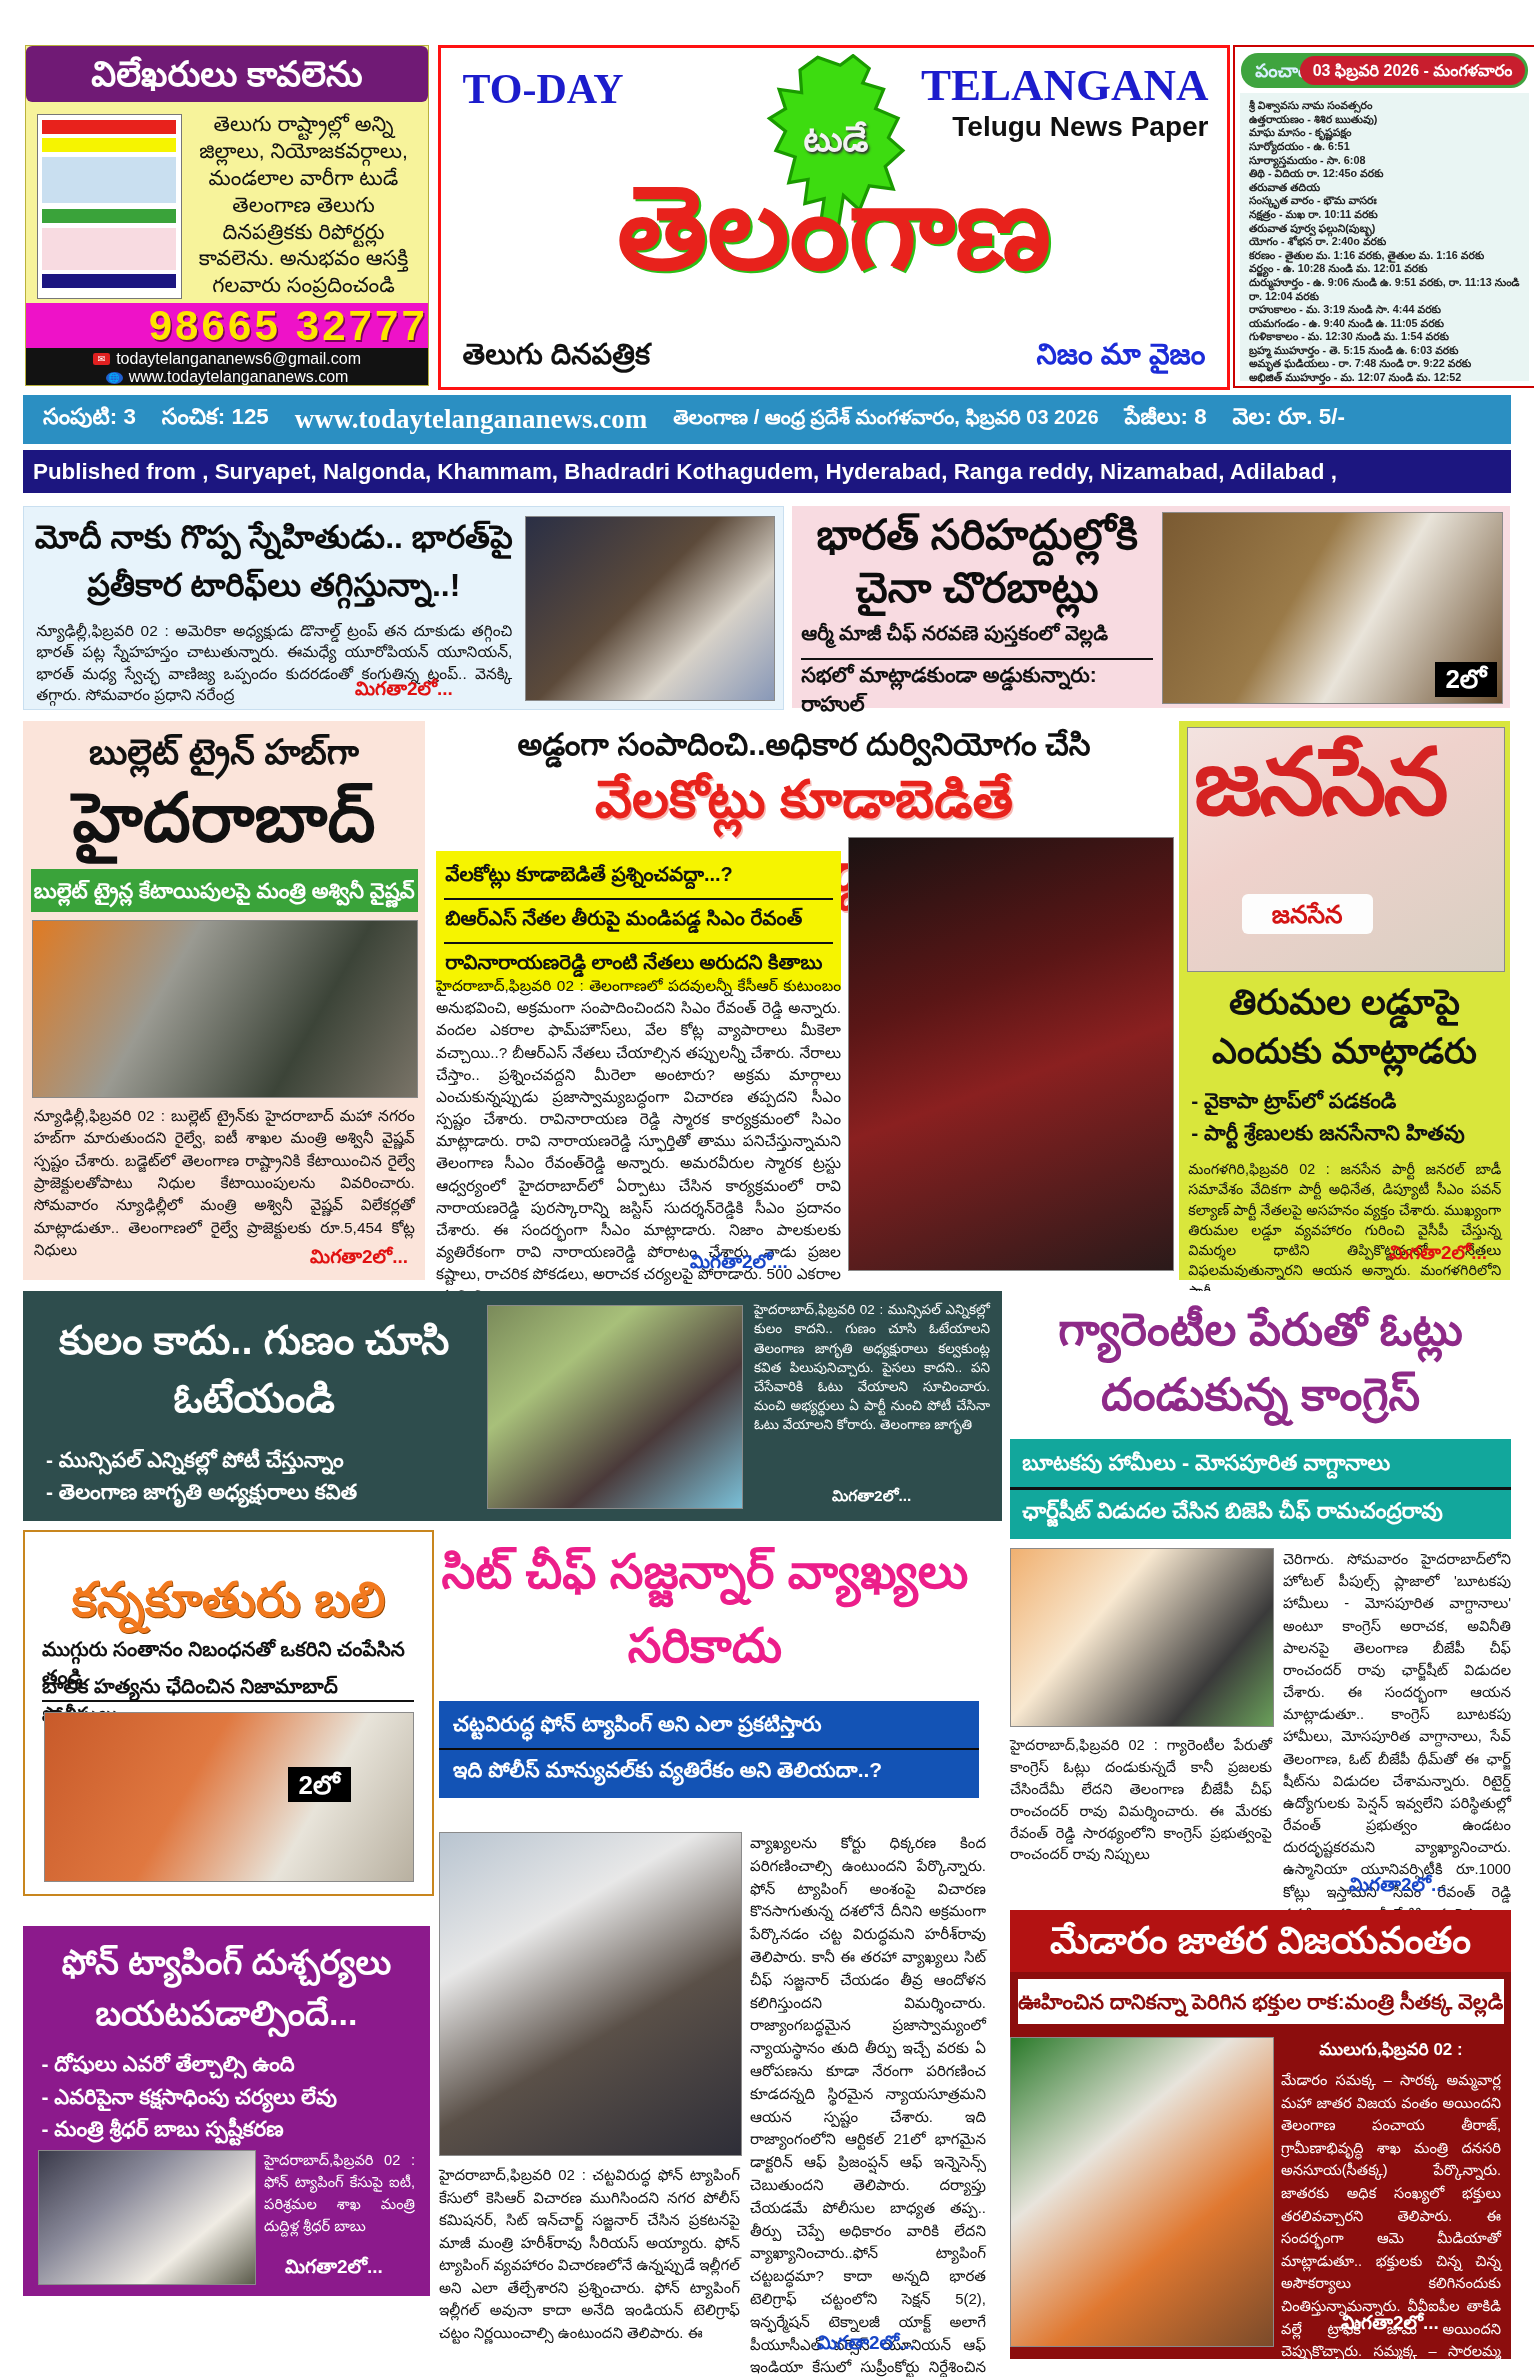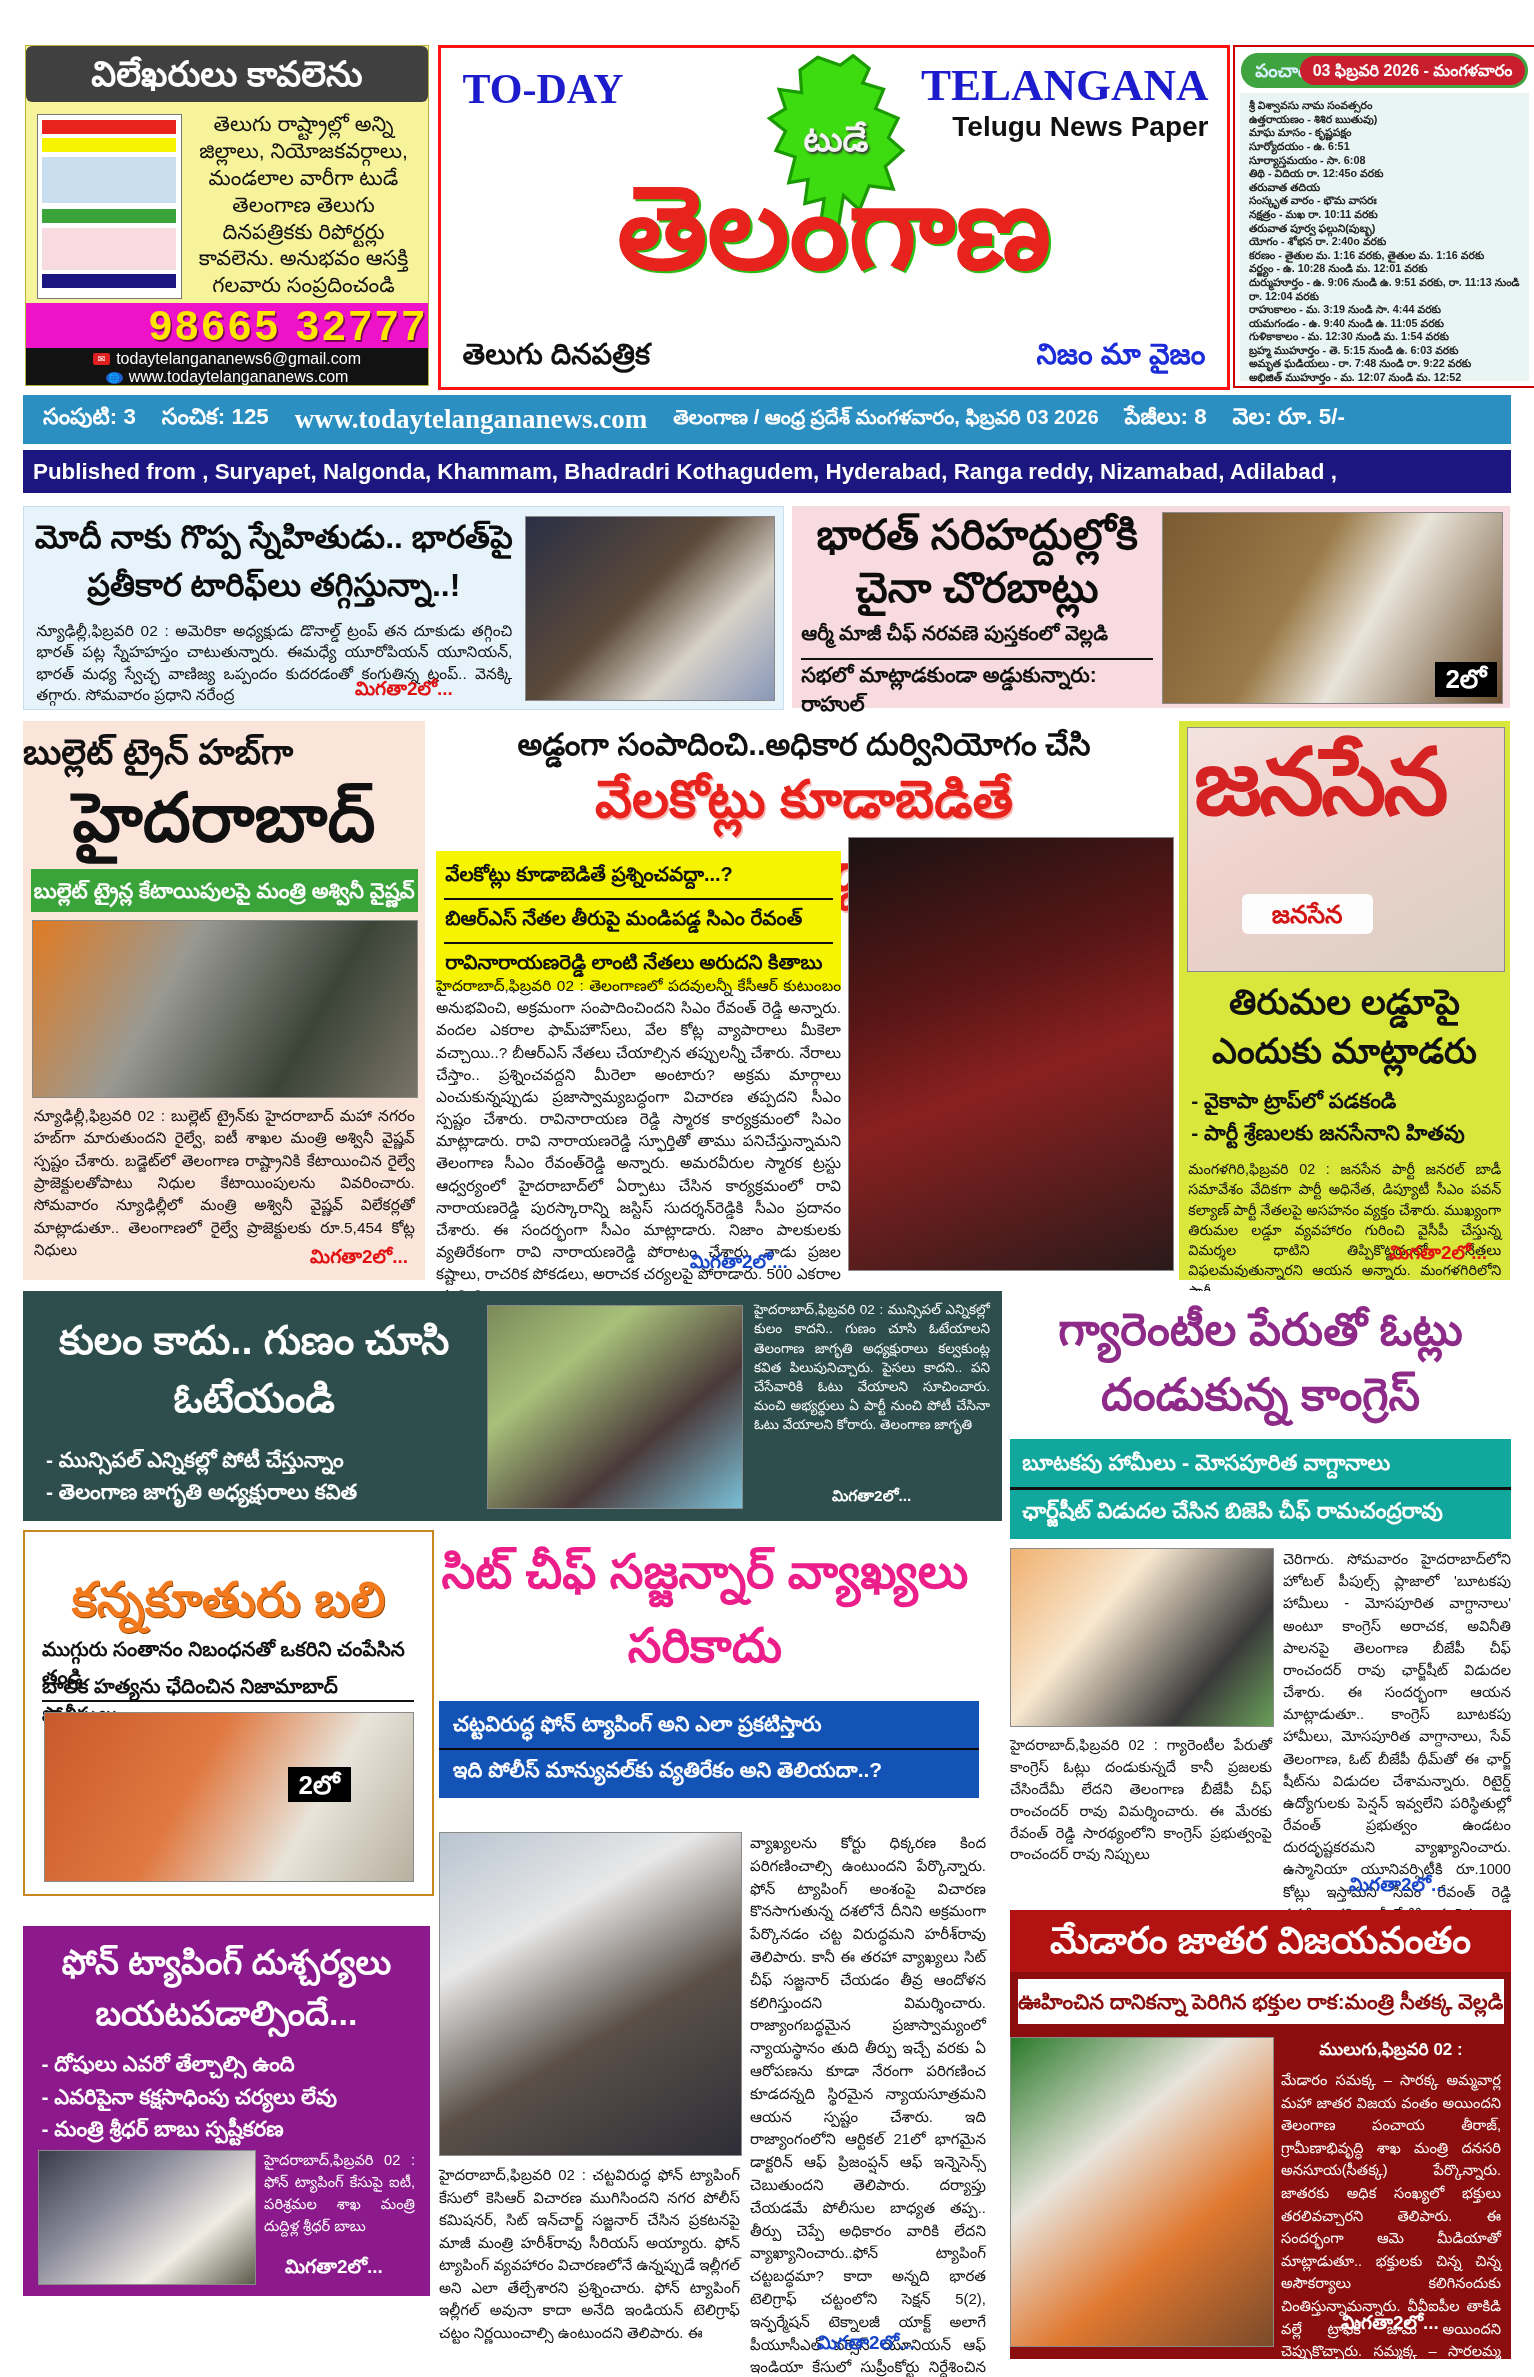--- a/index.html
+++ b/index.html
@@ -9,21 +9,21 @@
   .just{text-align:justify;}
   .photo{border:0.8px solid #8a8a8a;overflow:hidden;position:absolute;}
   .badge{position:absolute;background:#000;color:#fff;font-weight:bold;
          font-size:26px;padding:4.6px 10.8px;line-height:1;}
   .more-red{color:#e01010;font-weight:bold;font-size:19px;}
   .more-blue{color:#1846c8;font-weight:bold;font-size:19px;}
   .more-white{color:#fff;font-weight:bold;font-size:19px;}
 
   
   .ad-box{left:25px;top:45px;width:402px;height:339px;background:#f7f39b;border:1.5px solid #b9b13a;}
-  .ad-title{position:absolute;left:0;top:0;width:100%;height:56px;background:#404040;border-radius:6.2px;
+  .ad-title{position:absolute;left:0;top:0;width:100%;height:56px;background:#701a75;border-radius:6.2px;
             color:#fff;font-weight:bold;font-size:35px;line-height:56px;text-align:center;}
   .ad-thumb{position:absolute;left:10.8px;top:68px;width:143px;height:183px;background:#fff;border:1.5px solid #777;}
   .ad-thumb .strip{position:absolute;left:4.6px;right:4.6px;height:14px;}
   .ad-text{position:absolute;left:162px;top:65px;width:231px;height:190px;
            font-size:21px;font-weight:normal;text-align:center;line-height:1.28;}
   .ad-phone{position:absolute;left:0;top:257px;width:100%;height:45px;background:#ee12c8;
             color:#ffe400;font-weight:900;font-size:42px;line-height:45px;text-align:right;
             letter-spacing:3.1px;text-shadow:1.5px 1.5px 0 #7a005f;}
   .ad-footer{position:absolute;left:0;top:302px;width:100%;height:37px;background:#121212;color:#fff;
              font-size:16px;line-height:18.5px;text-align:center;}
@@ -71,21 +71,21 @@
   .modi-more{position:absolute;left:331px;top:171px;}
   .china-box{left:792px;top:506px;width:718px;height:202px;background:#f8dbe1;}
   .china-h{position:absolute;left:7.7px;top:3.1px;width:355px;font-weight:bold;font-size:42px;
            line-height:1.25;text-align:center;color:#0d0d0d;}
   .china-s1{position:absolute;left:9.3px;top:116px;width:352px;font-weight:bold;font-size:20px;
             border-bottom:2.3px solid #111;padding-bottom:7.7px;}
   .china-s2{position:absolute;left:9.3px;top:157px;width:352px;font-weight:bold;font-size:21px;}
 
   
   .bt-box{left:23px;top:721px;width:402px;height:559px;background:#fbe4da;}
-  .bt-k{position:absolute;left:0;top:10.8px;width:100%;font-weight:bold;font-size:35px;}
+  .bt-k{position:absolute;left:0;top:10.8px;width:100%;font-weight:bold;font-size:35px;text-align:center;}
   .bt-h{position:absolute;left:0;top:57px;width:100%;font-weight:900;font-size:68px;text-align:center;}
   .bt-strap{position:absolute;left:7.7px;top:148px;width:387px;height:43px;background:#3aa33a;
             color:#fff;font-weight:bold;font-size:21px;line-height:43px;text-align:center;box-sizing:border-box;}
   .bt-body{position:absolute;left:10.8px;top:384px;width:381px;font-size:15.4px;line-height:1.45;}
   .rev-box{left:436px;top:721px;width:736px;height:559px;background:#fff;}
   .rev-k{position:absolute;left:0;top:6.2px;width:100%;text-align:center;font-weight:bold;font-size:31px;}
   .rev-h{position:absolute;left:0;top:48px;width:100%;text-align:center;font-weight:900;font-size:52px;
          color:#e8221c;text-shadow:1.5px 1.5px 0 #f7b9b4;}
   .rev-y{position:absolute;left:0;top:130px;width:405px;background:#f6f400;padding:4.6px 7.7px;box-sizing:border-box;}
   .rev-y div{font-weight:bold;font-size:20px;padding:7px 1.5px;border-bottom:2.3px solid #111;}

